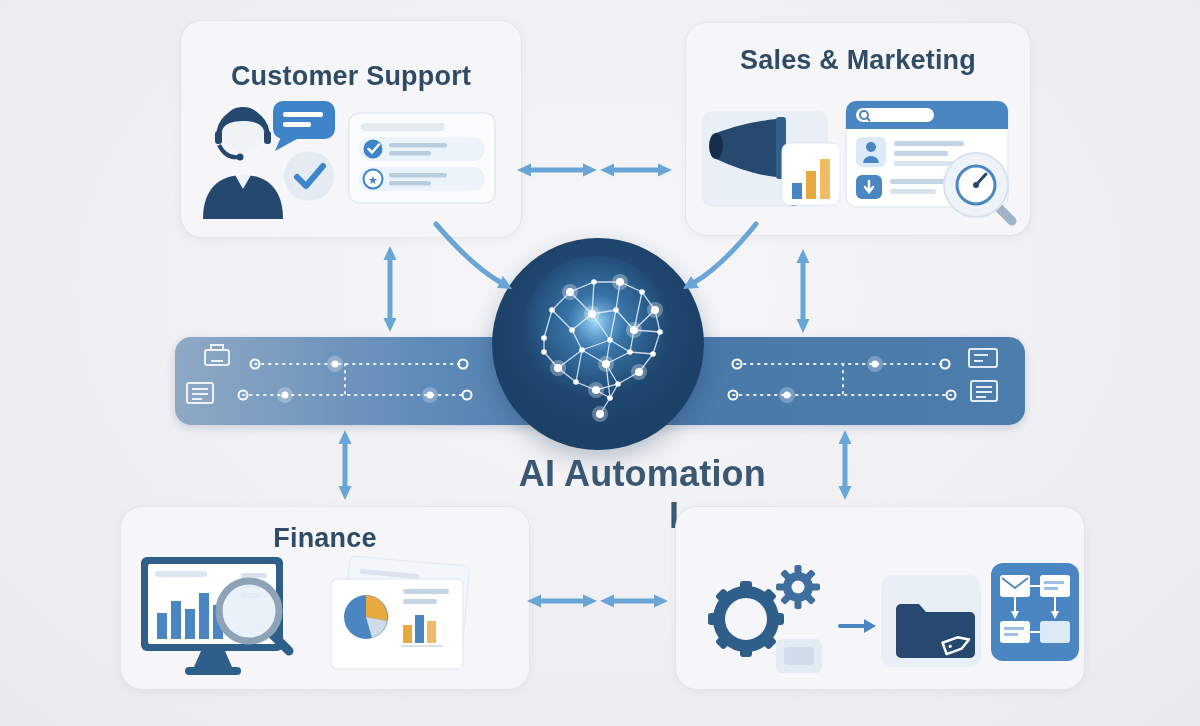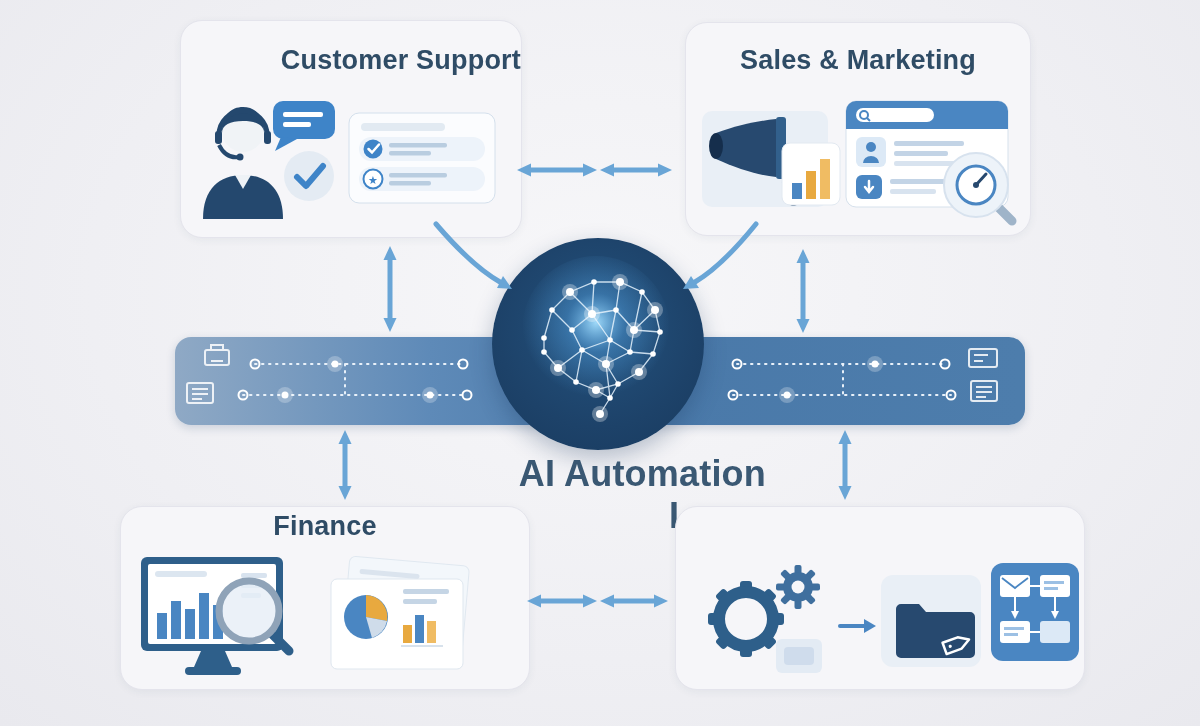--- a/index.html
+++ b/index.html
@@ -6,25 +6,25 @@
   html,body { margin:0; padding:0; background:#ececf0; font-family:"Liberation Sans", sans-serif; }
   .canvas { position:relative; width:1200px; height:726px; overflow:hidden;
             background:radial-gradient(ellipse at 50% 40%, #f7f7f9 0%, #efeff3 60%, #e9e9ee 100%); }
 
   .card { position:absolute; background:#f6f6f9; border:1px solid #e4e4ec; border-radius:22px;
           box-shadow:0 2px 8px rgba(40,60,90,0.06); }
   .card-title { text-align:center; font-weight:bold; color:#2f4c66; font-size:27px; letter-spacing:.2px; }
   .illus { position:absolute; left:0; bottom:6px; }
 
   #card-cs  { left:180px; top:20px;  width:342px; height:218px; }
-  #card-cs .card-title { margin-top:24px;text-align:right; }
+  #card-cs .card-title { margin-top:40px; }
   #card-sm  { left:685px; top:22px;  width:346px; height:214px; }
   #card-sm .card-title { margin-top:22px; }
   #card-fin { left:120px; top:506px; width:410px; height:184px; }
-  #card-fin .card-title { margin-top:4px; }
+  #card-fin .card-title { margin-top:16px; }
   #card-ops { left:675px; top:506px; width:410px; height:184px; }
   #card-ops .card-title { margin-top:16px; }
 
   .band { position:absolute; left:175px; top:337px; width:850px; height:88px; border-radius:16px;
           background:linear-gradient(90deg,#8fa9c5 0%, #5e8ab8 30%, #4a79a9 55%, #4d7dac 100%);
           box-shadow:0 3px 10px rgba(30,60,100,0.18); }
 
   .core { position:absolute; left:492px; top:238px; width:212px; height:212px; border-radius:50%;
           background:radial-gradient(circle at 50% 42%, #24537f 0%, #1d4269 62%, #183a5e 100%);
           box-shadow:0 8px 22px rgba(20,50,90,0.28); }

